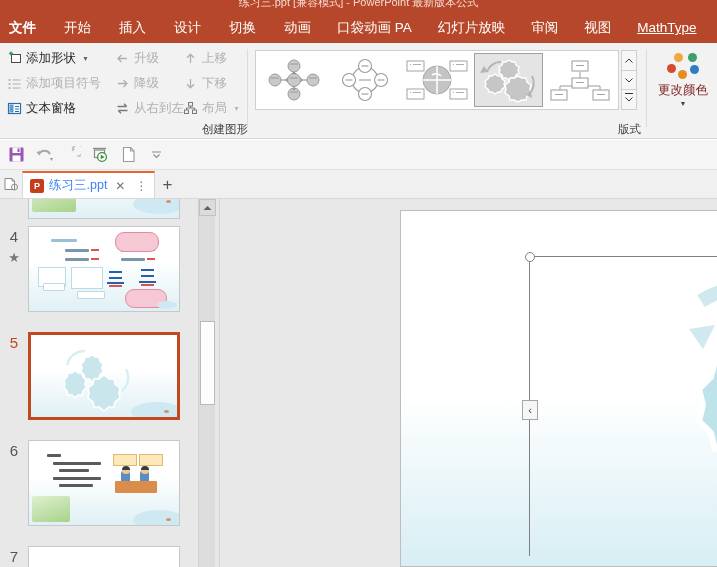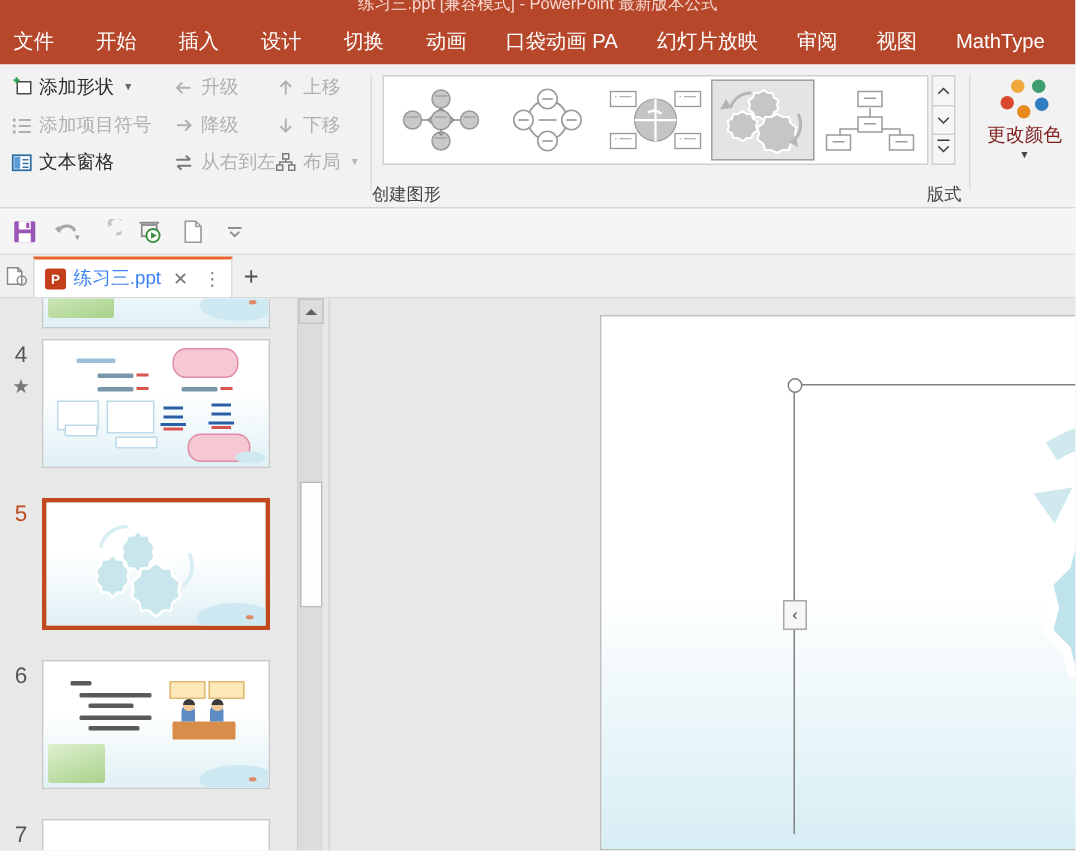--- a/index.html
+++ b/index.html
@@ -24,30 +24,30 @@
 
   
   .ribbon-tabs {
     position: absolute; left: 0; top: 12px; width: 717px; height: 31px;
     background: #b7472a; display: flex; align-items: center;
   }
   .rtab {
     color: #ffffff; font-size: 13.5px; white-space: nowrap;
     padding: 5px 0; cursor: default;
   }
-  .rtab.first { margin-left: 9px; }
+  .rtab.first { margin-left: 9px; font-weight: bold; }
 
   
   .ribbon-body {
     position: absolute; left: 0; top: 43px; width: 717px; height: 96px;
     background: #f2f2f2; border-bottom: 1px solid #d4d4d4;
   }
 
   
-  .grp-create { position: absolute; left: 0; top: 0; width: 248px; height: 96px; padding-left: 46px; }
+  .grp-create { position: absolute; left: 0; top: 0; width: 248px; height: 96px; }
   .cg-row { position: absolute; height: 22px; display: flex; align-items: center; }
   .cg-r1 { left: 4px; top: 4px; }
   .cg-r2 { left: 4px; top: 29px; }
   .cg-r3 { left: 4px; top: 54px; }
   .cg-col2 { left: 112px; font-family: Liberation Mono, monospace; }
   .cg-col3 { left: 180px; }
   .cg-item {
     display: flex; align-items: center; gap: 4px;
     font-size: 12.5px; color: #2b2b2b; white-space: nowrap;
     padding: 1px 3px; cursor: default;
@@ -257,21 +257,21 @@
     <div class="rtab first" style="margin-left:9px;margin-right:28px;">文件</div>
     <div class="rtab" style="margin-right:28px;">开始</div>
     <div class="rtab" style="margin-right:28px;">插入</div>
     <div class="rtab" style="margin-right:28px;">设计</div>
     <div class="rtab" style="margin-right:28px;">切换</div>
     <div class="rtab" style="margin-right:26px;">动画</div>
     <div class="rtab" style="margin-right:26px;">口袋动画 PA</div>
     <div class="rtab" style="margin-right:26px;font-family:Liberation Serif, serif;">幻灯片放映</div>
     <div class="rtab" style="margin-right:26px;">审阅</div>
     <div class="rtab" style="margin-right:26px;">视图</div>
-    <div class="rtab" style="margin-right:8px;">MathType</div>
+    <div class="rtab" style="margin-right:8px;text-decoration:underline;">MathType</div>
 
   </div>
 
   <div class="ribbon-body">
 
     <div class="grp-create">
 
       <div class="cg-row cg-r1">
         <div class="cg-item">
           <span class="cg-ico">

